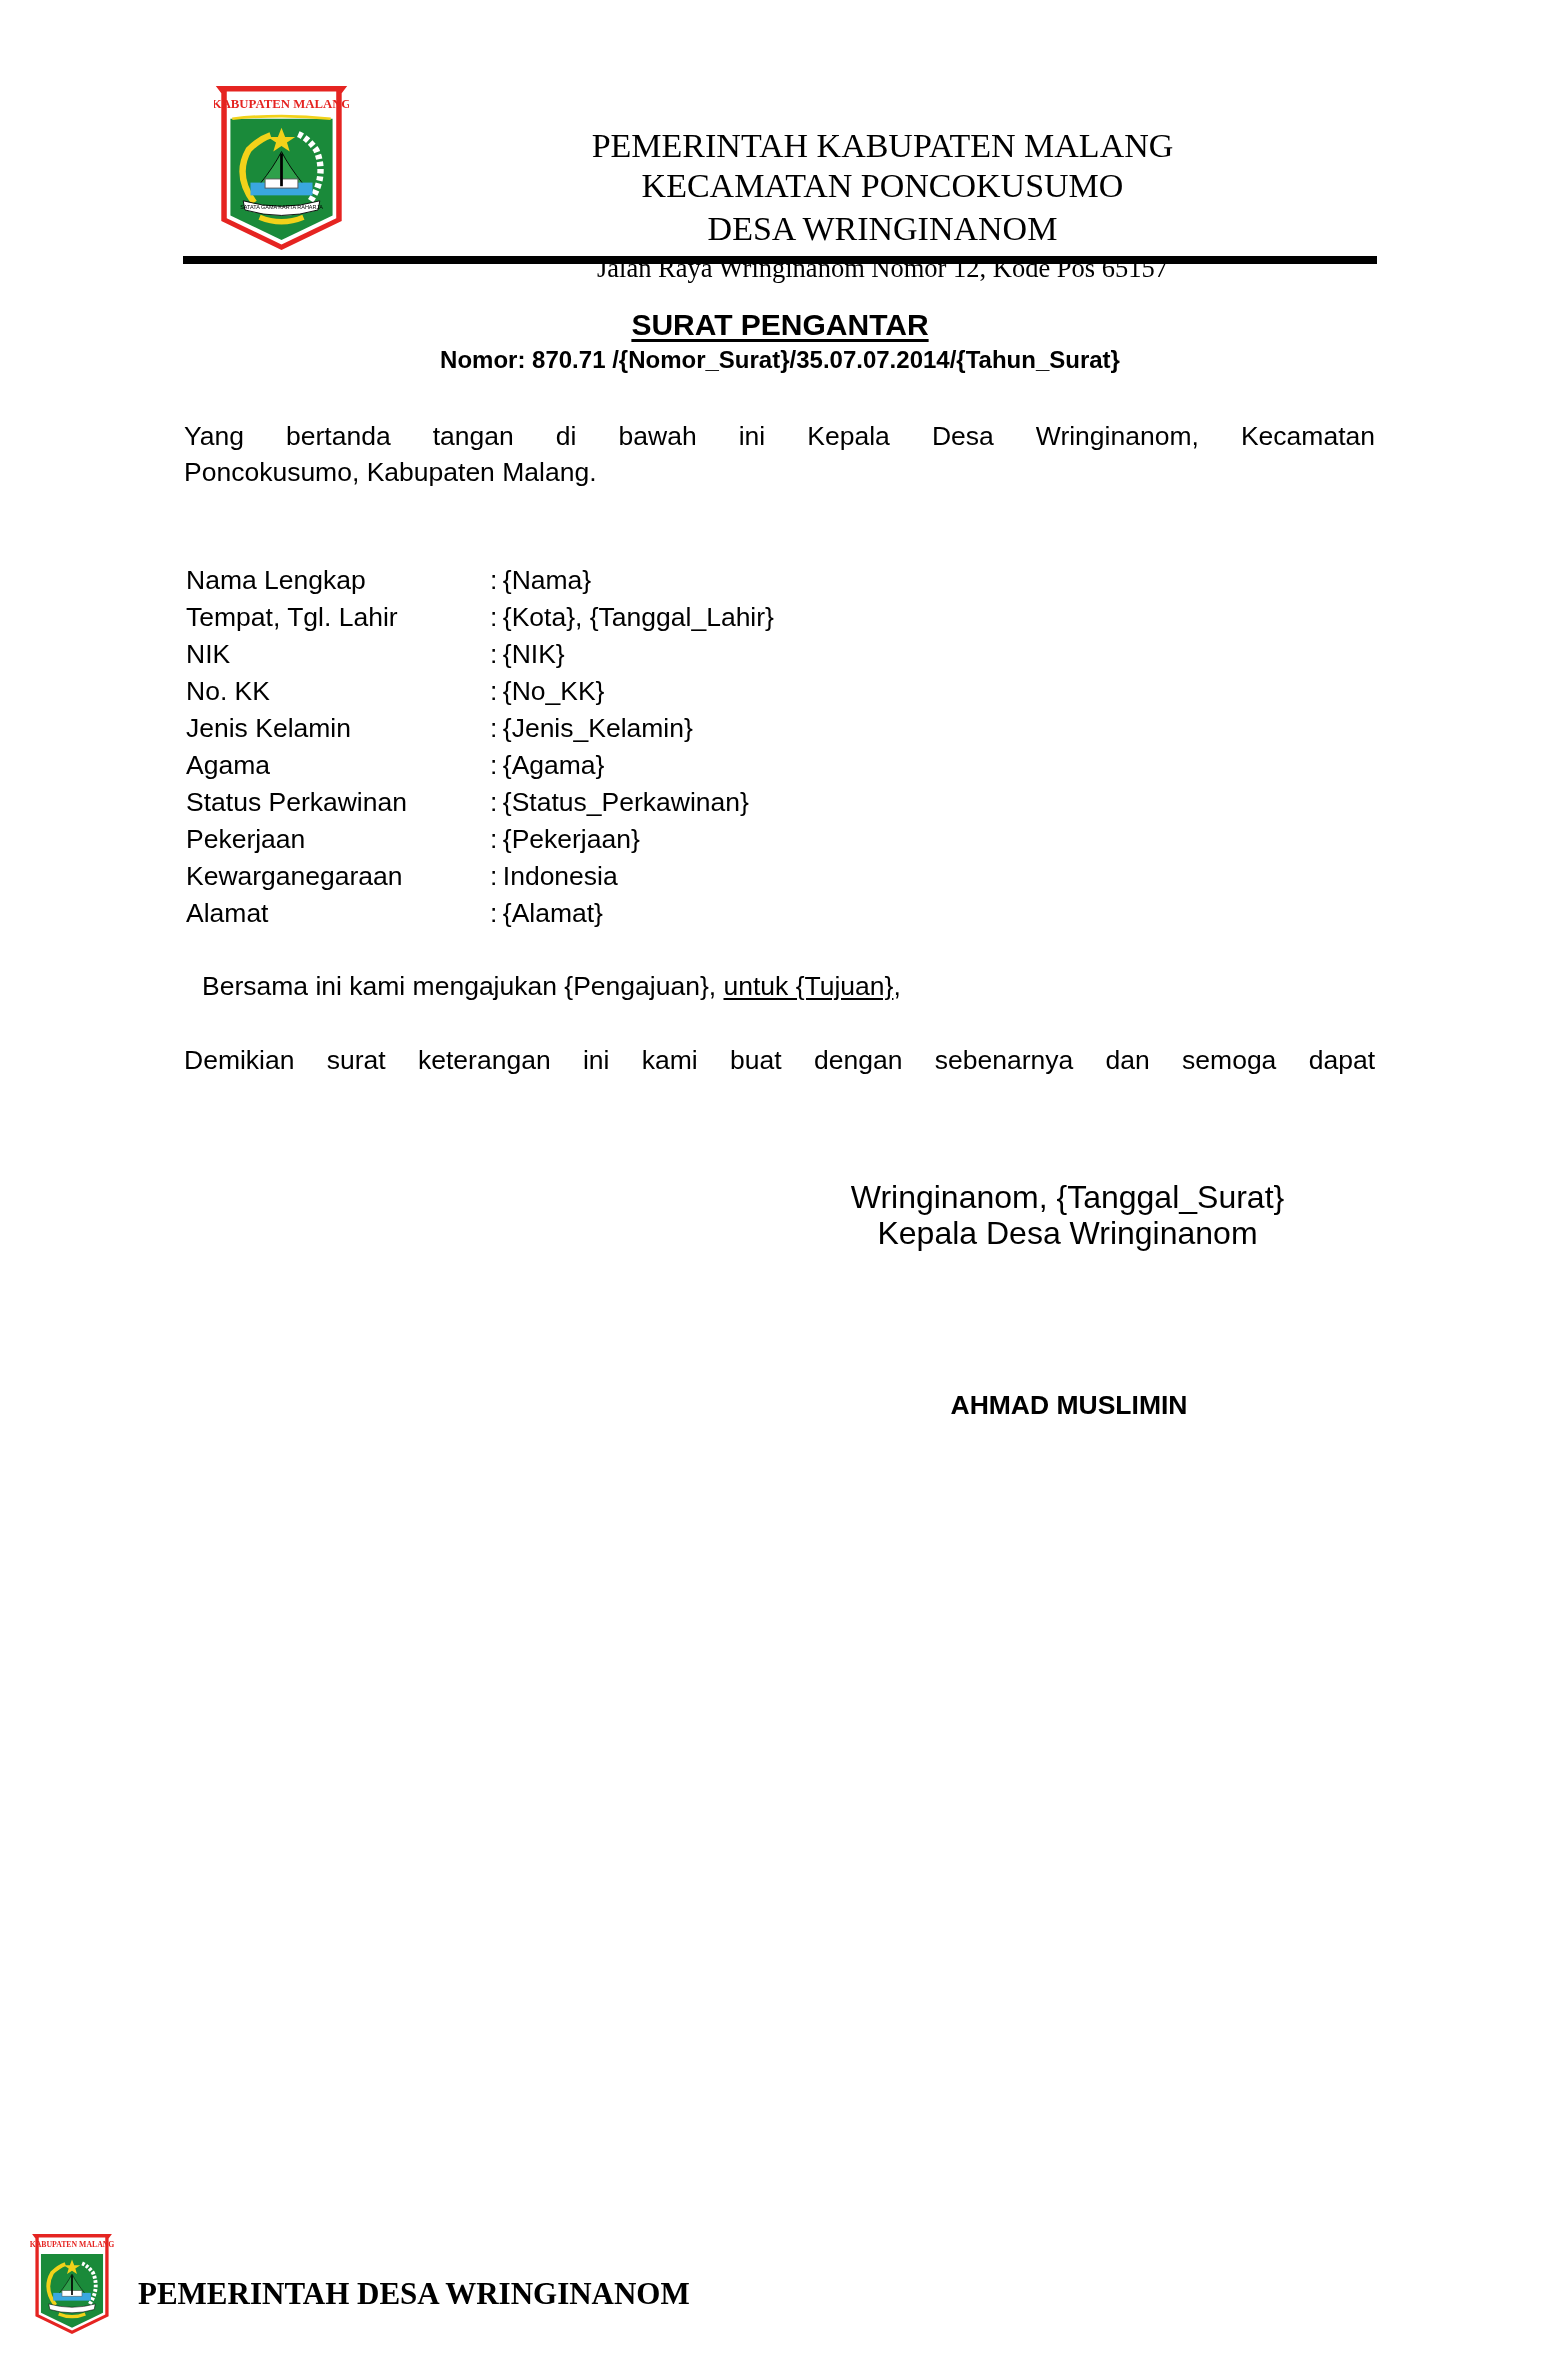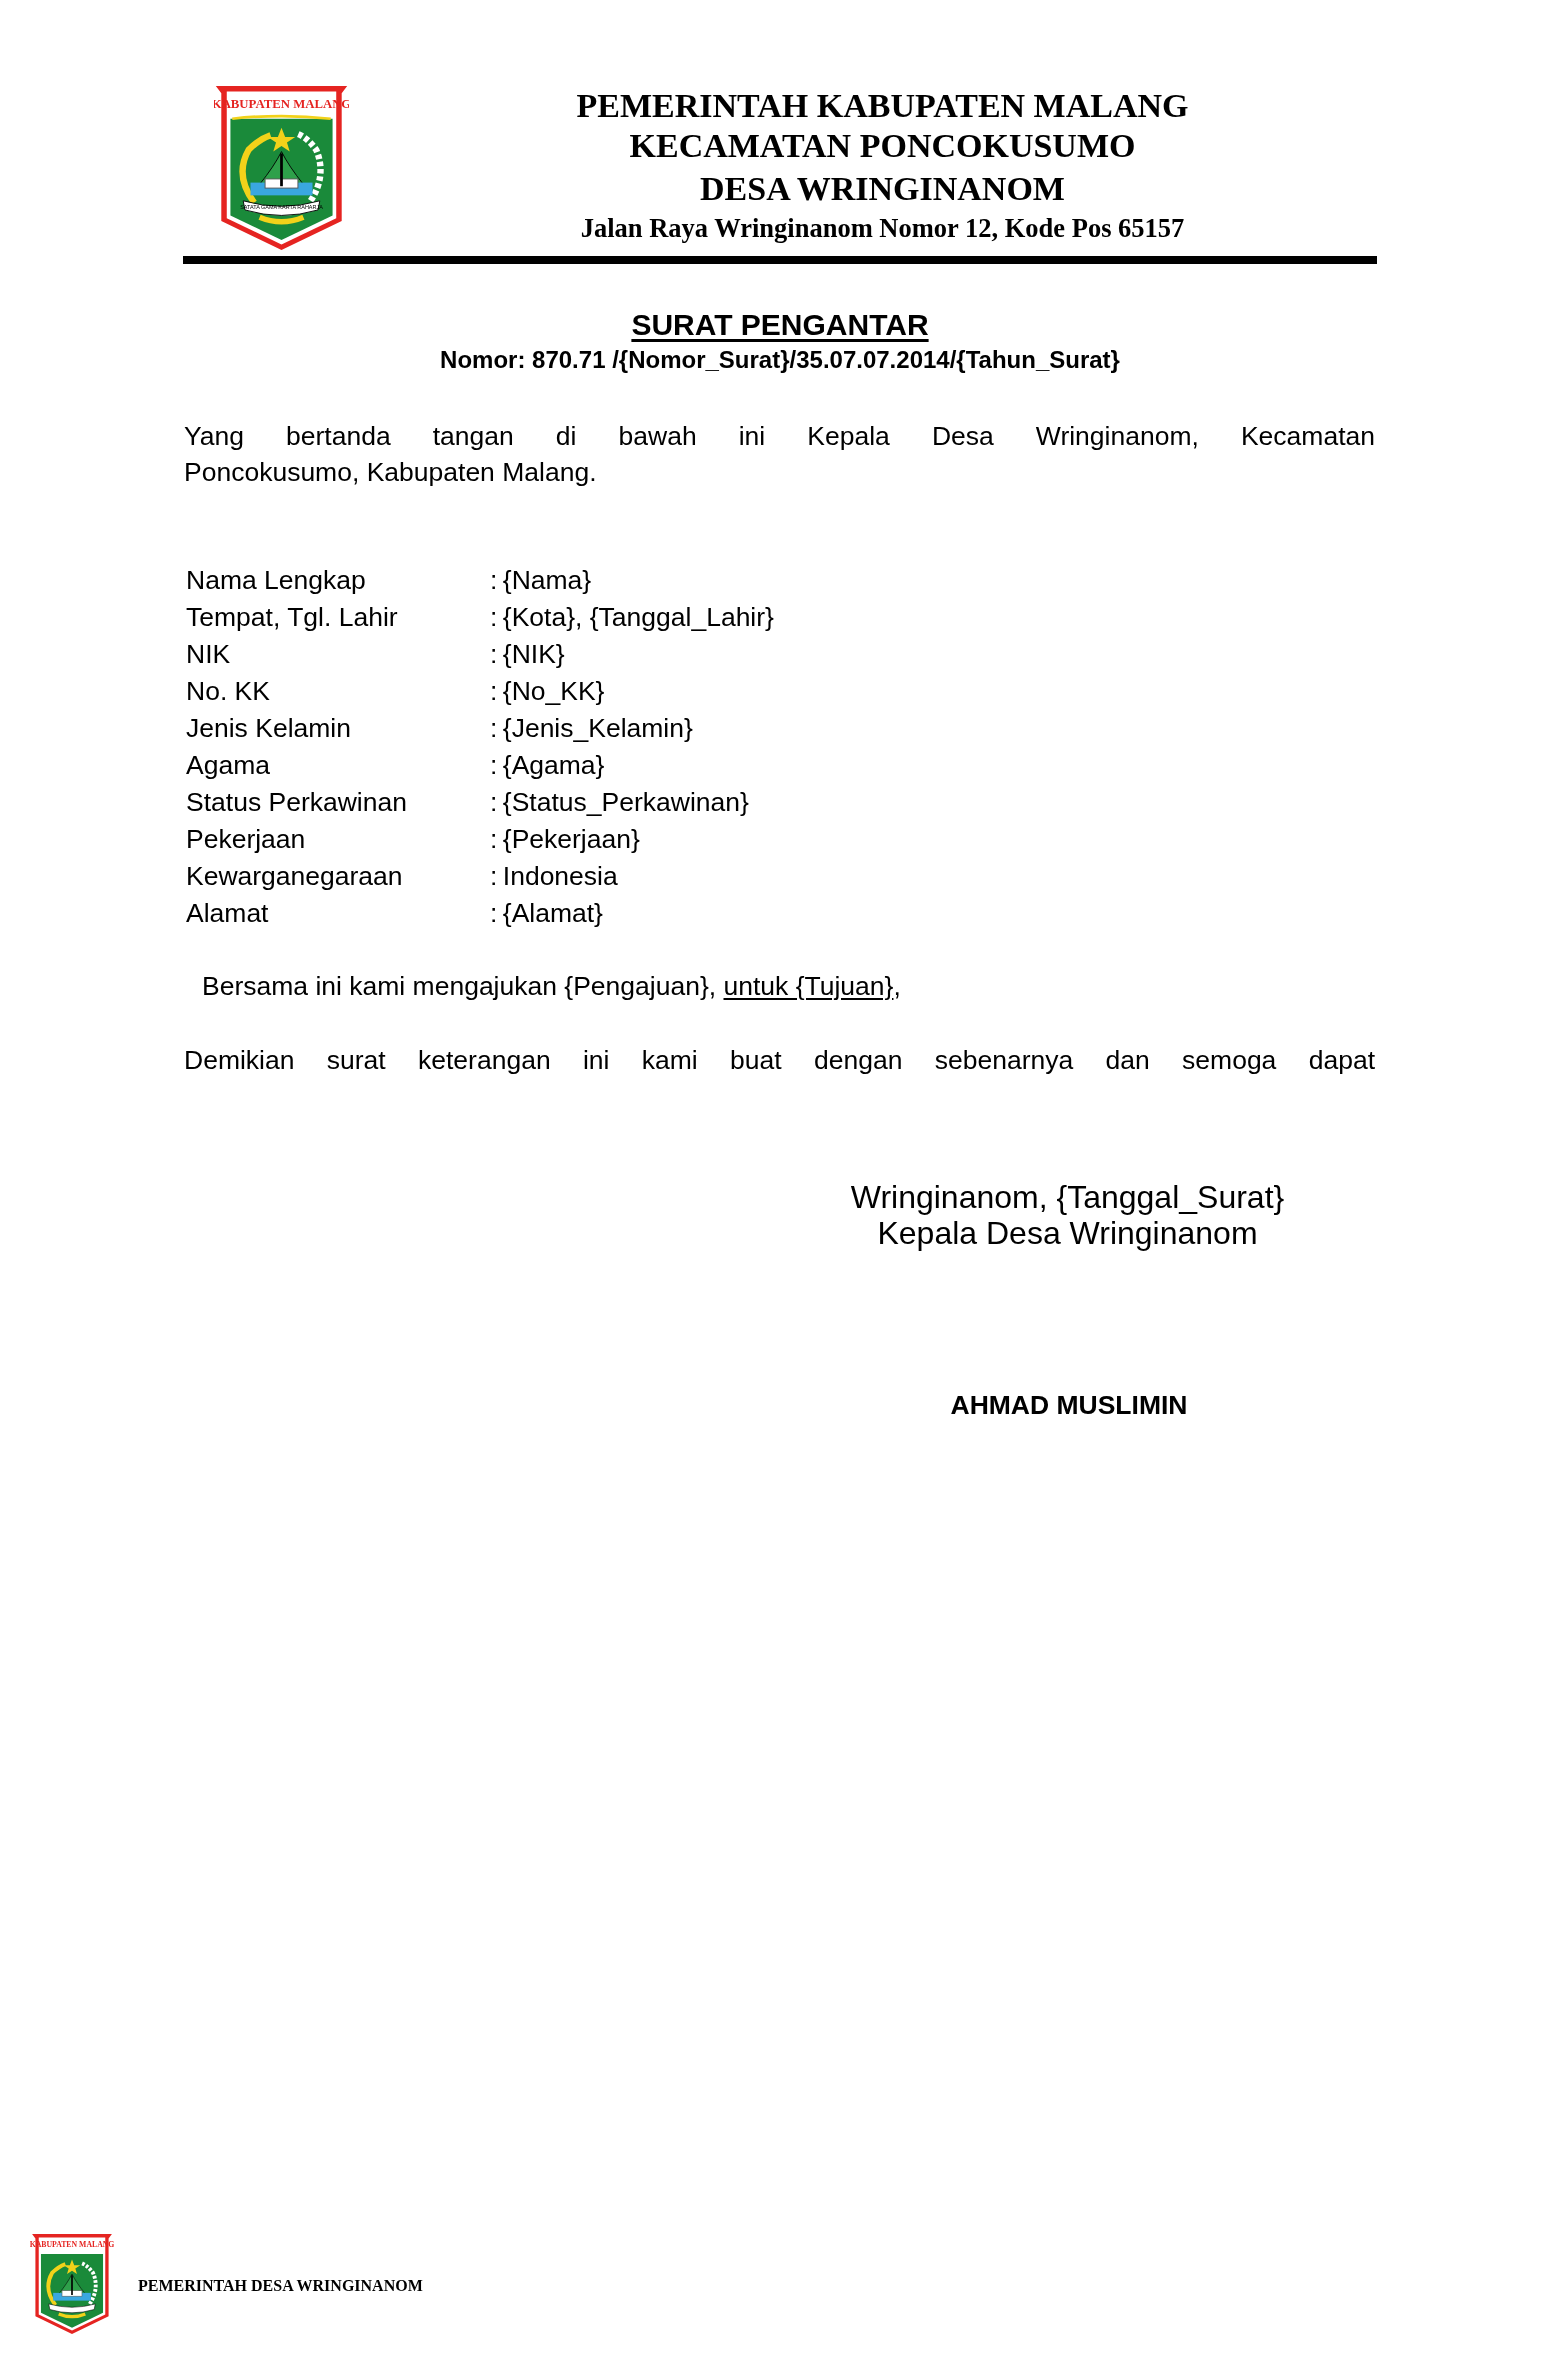--- a/index.html
+++ b/index.html
@@ -2,21 +2,21 @@
 <html style="font-size:14.6px"><head>
   <meta charset="utf-8">
   <style>
     html, body { margin: 0; padding: 0; background: #ffffff; }
     body { width: 1554px; height: 2377px; position: relative; overflow: hidden; color: #000; }
     .serif { font-family: "Liberation Serif", "DejaVu Serif", serif; }
     .sans { font-family: "Liberation Sans", "DejaVu Sans", sans-serif; }
 
     
     .logo { position: absolute; left: 214px; top: 84px; width: 135px; height: 168px; }
-    .hdr { position: absolute; left: 512px; width: 741px; text-align: center; font-weight: bold; white-space: nowrap; line-height: 1; }
+    .hdr { position: absolute; left: 512px; width: 741px; text-align: center; font-weight: normal; white-space: nowrap; line-height: 1; margin-top: 40px; }
     .hdr1 { top: 89px; font-size: 34px; }
     .hdr2 { top: 129px; font-size: 34px; }
     .hdr3 { top: 172px; font-size: 34px; }
     .hdr4 { top: 215px; font-size: 26.5px; }
     .rule { position: absolute; left: 183px; top: 256px; width: 1194px; height: 8.2px; background: #000; }
 
     
     .title { position: absolute; left: 183px; width: 1194px; top: 310px; text-align: center; font-size: 30px; font-weight: bold; text-decoration: underline; text-decoration-thickness: 2.7px; text-underline-offset: 3.7px; line-height: 1; }
     .nomor { position: absolute; left: 183px; width: 1194px; top: 348px; text-align: center; font-size: 24px; font-weight: bold; line-height: 1; }
 
@@ -38,21 +38,21 @@
     .demikian .l2 { display: block; }
 
     
     .sign { position: absolute; left: 823px; width: 489px; text-align: center; font-size: 32px; line-height: 1; white-space: nowrap; }
     .sign1 { top: 1181px; }
     .sign2 { top: 1217px; }
     .signname { position: absolute; left: 823px; width: 492px; top: 1392px; text-align: center; font-size: 26.5px; font-weight: bold; line-height: 1; }
 
     
     .flogo { position: absolute; left: 30px; top: 2233px; width: 84px; height: 102px; }
-    .ftext { position: absolute; left: 138px; top: 2278px; font-size: 16px; font-weight: bold; white-space: nowrap; line-height: 1; }
+    .ftext { position: absolute; left: 138px; top: 2278px; font-size: 31px; font-weight: bold; white-space: nowrap; line-height: 1; }
   </style>
 </head>
 <body>
 
 <svg class="logo" viewBox="0 0 148 184">
   <polygon points="2,2 146,2 140,10 140,150 74,182 8,150 8,10" fill="#e52421"></polygon>
   <polygon points="14,8 134,8 134,147 74,176 14,147" fill="#ffffff"></polygon>
   <text x="74" y="26" text-anchor="middle" font-family="Liberation Serif, serif" font-weight="bold" font-size="14" fill="#e52421">KABUPATEN MALANG</text>
   <polygon points="18,38 130,38 130,144 74,171 18,144" fill="#1a8a3a"></polygon>
   <path d="M20,38 Q74,32 128,38" stroke="#f2d21a" stroke-width="3" fill="none"></path>

